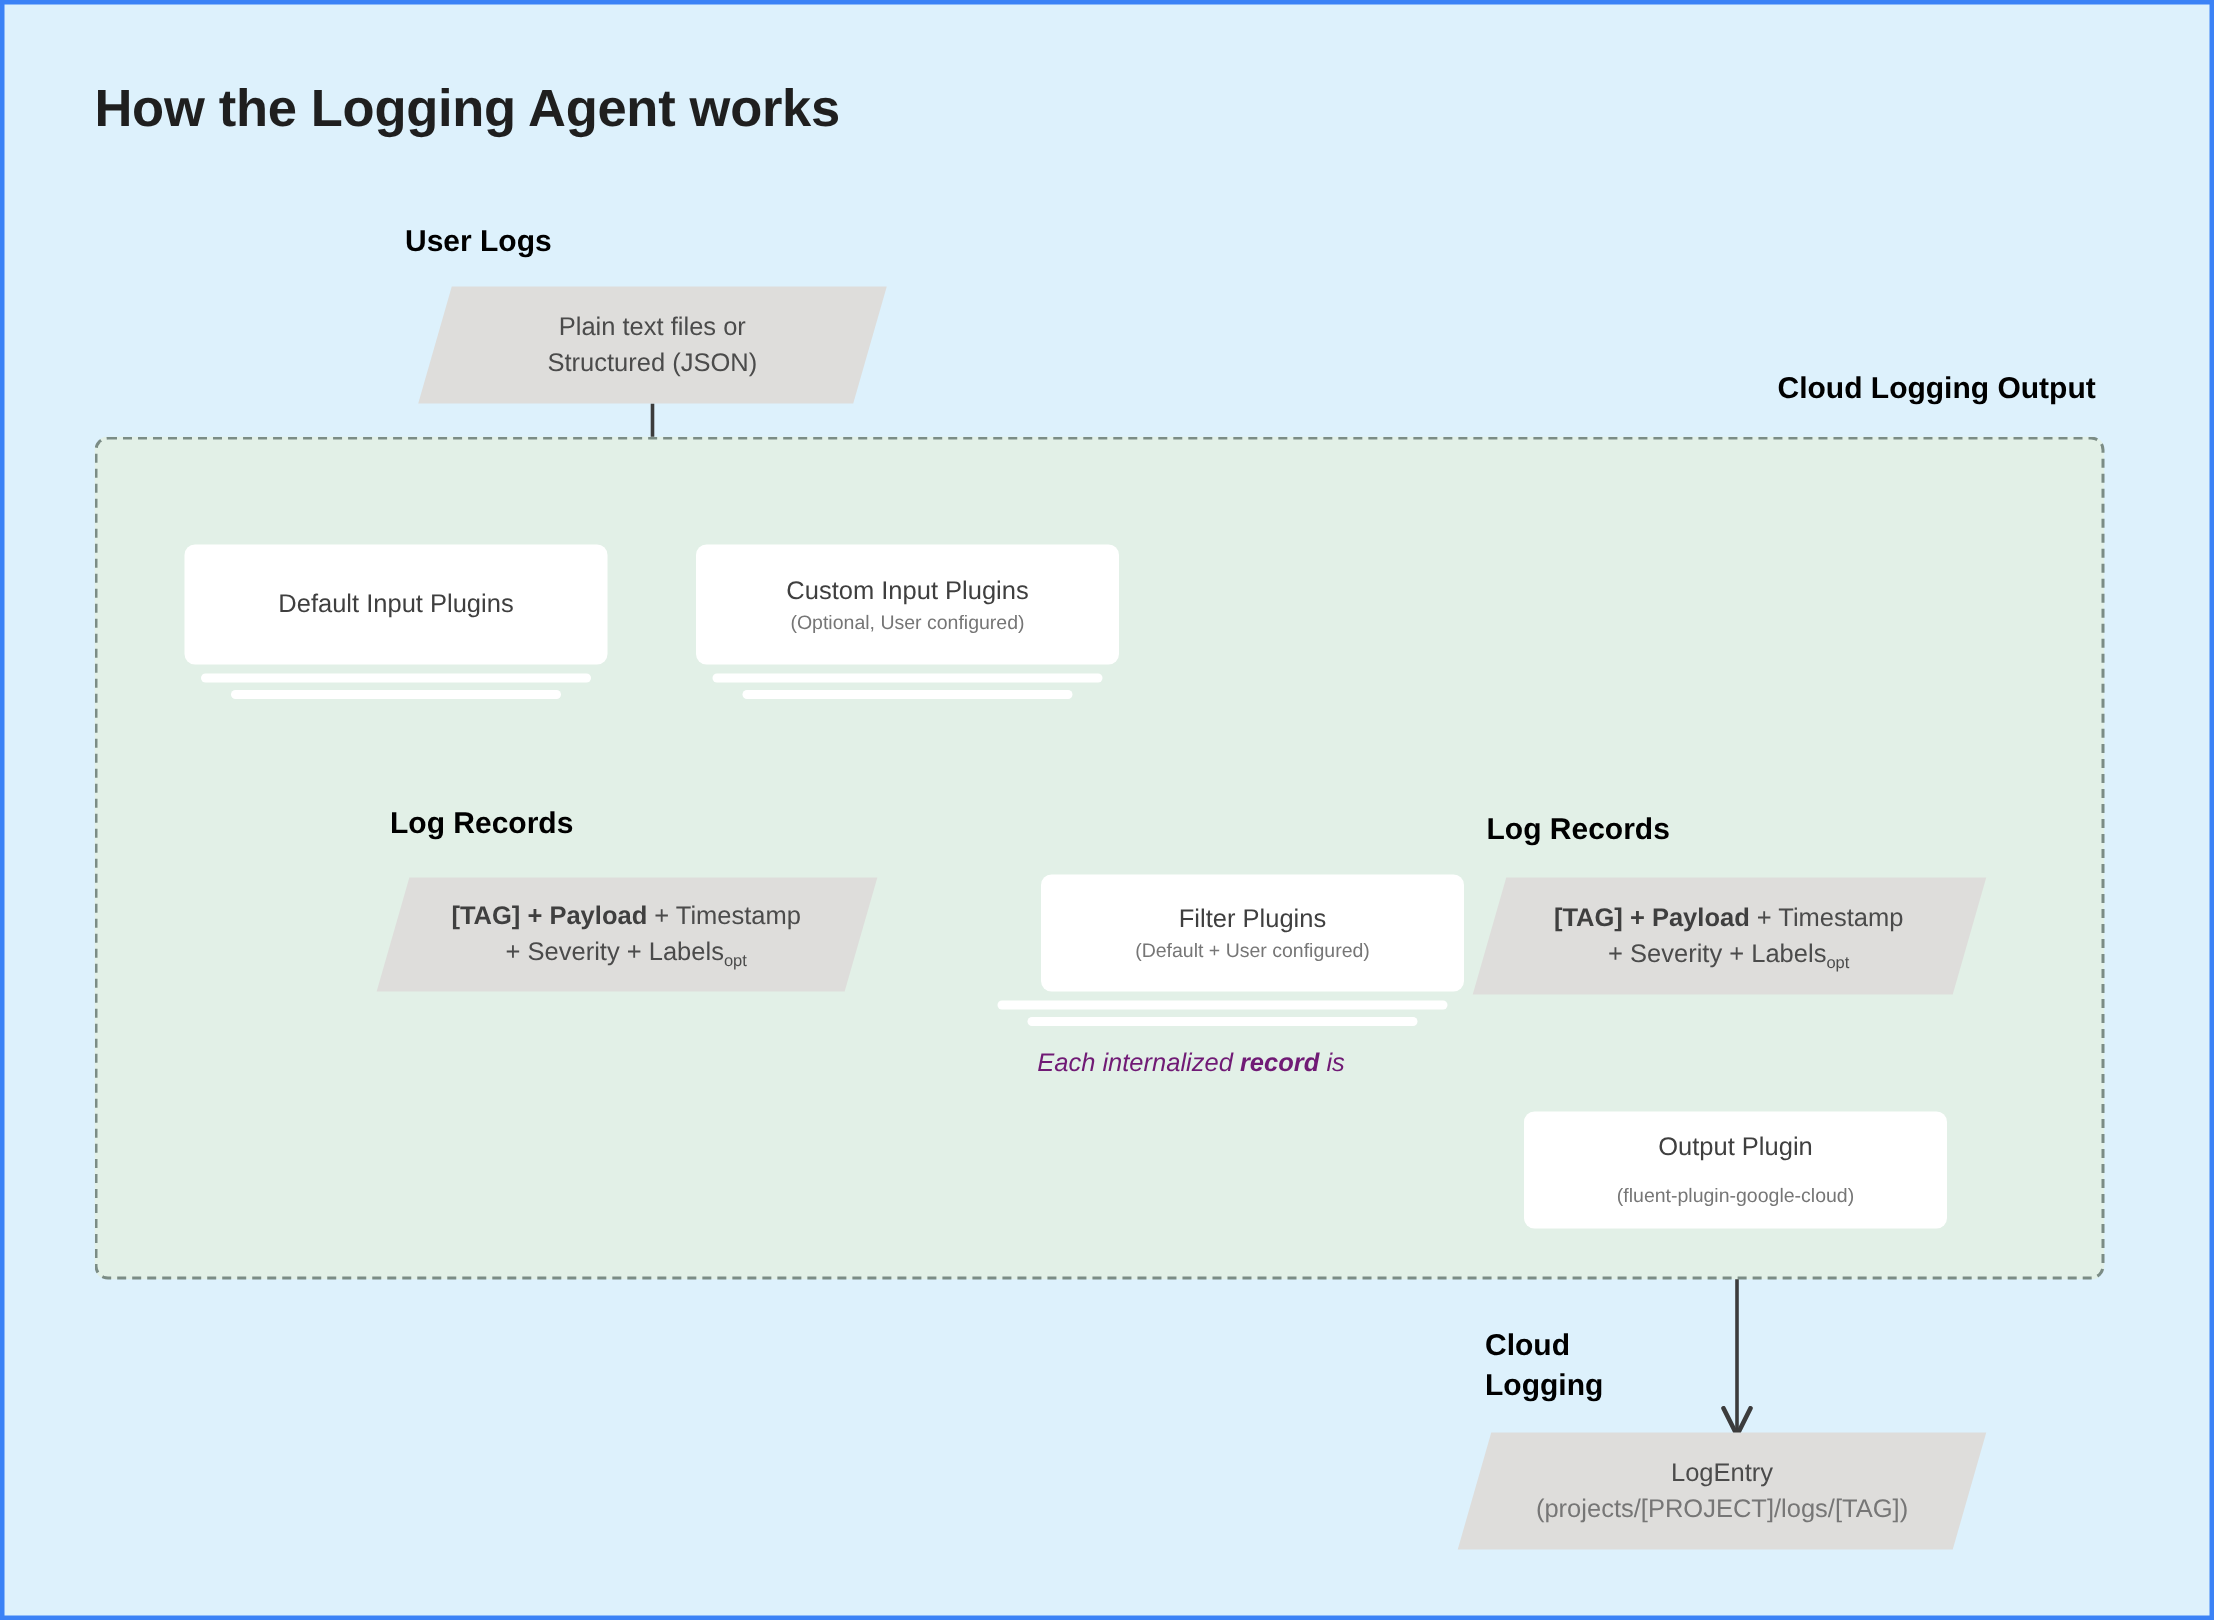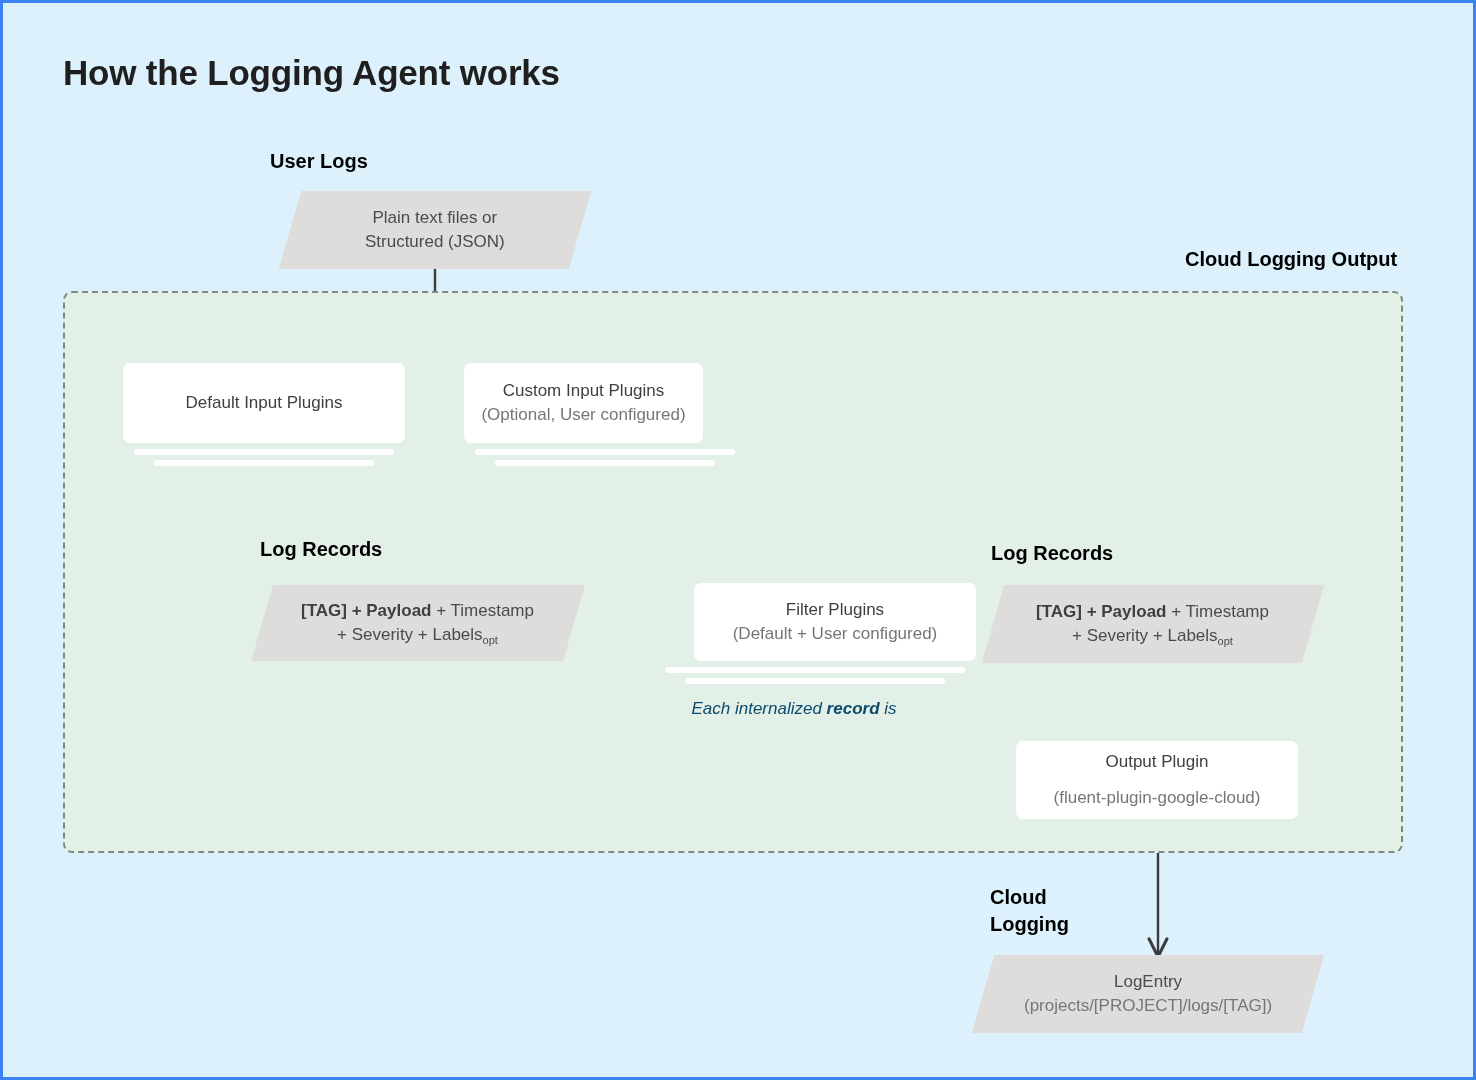--- a/index.html
+++ b/index.html
@@ -99,41 +99,41 @@
     text-align: center;
     box-sizing: border-box;
     z-index: 2;
   }
   .card-title {
     font-size: 17px;
     color: #3f3f3f;
     line-height: 1.3;
   }
   .card-sub {
-    font-size: 17px;
+    font-size: 13px;
     color: #767676;
     line-height: 1.3;
     margin-top: 2px;
   }
   .sheet {
     position: absolute;
     height: 6px;
     background: #ffffff;
     border-radius: 3px;
     left: 50%;
     transform: translateX(-50%);
   }
   .sheet-1 { width: calc(100% - 22px); }
   .sheet-2 { width: calc(100% - 62px); }
 
   
   .caption {
     font-size: 17px;
     font-style: italic;
-    color: #0c4a6e;
+    color: #701a75;
     text-align: center;
     line-height: 1.42;
     white-space: nowrap;
   }
   .caption b { font-weight: bold; }
 </style>
 </head>
 <body>
 
 <div id="canvas">
@@ -190,21 +190,21 @@
 
   <div class="card-wrap" style="left:120px; top:360px; width:282px; height:80px;">
     <div class="card" style="width:282px; height:80px;">
       <div class="card-title">Default Input Plugins</div>
     </div>
     <div class="sheet sheet-1" style="top:86px;"></div>
     <div class="sheet sheet-2" style="top:97px;"></div>
   </div>
 
   <div class="card-wrap" style="left:461px; top:360px; width:282px; height:80px;">
-    <div class="card" style="width:239px; height:80px;">
+    <div class="card" style="width:282px; height:80px;">
       <div class="card-title">Custom Input Plugins</div>
       <div class="card-sub">(Optional, User configured)</div>
     </div>
     <div class="sheet sheet-1" style="top:86px;"></div>
     <div class="sheet sheet-2" style="top:97px;"></div>
   </div>
 
   <div class="abs para" style="left:259px; top:582px; width:312px; height:76px;">
     <div class="para-inner">
       <div><b>[TAG] + Payload</b><span> + Timestamp</span></div>

